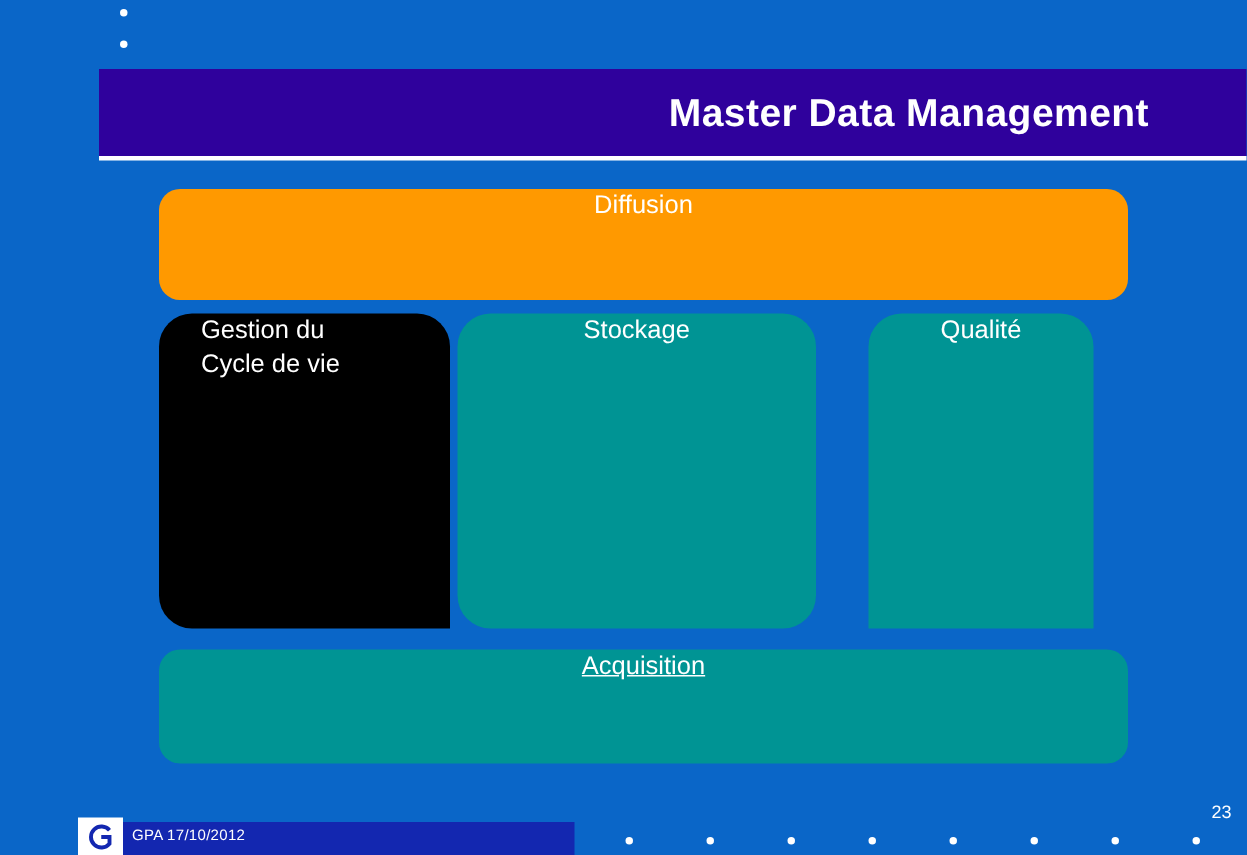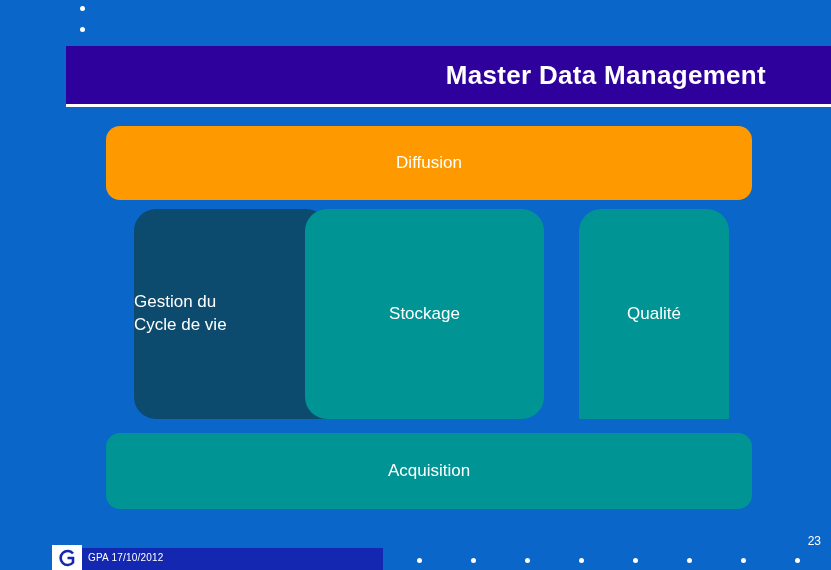--- a/index.html
+++ b/index.html
@@ -67,45 +67,44 @@
     background: #ffffff;
   }
 
   
   .block {
     position: absolute;
     box-sizing: border-box;
     color: #ffffff;
     font-size: 17px;
     display: flex;
-    align-items: center;
     justify-content: center;
     text-align: center;
     line-height: 1.35;
   }
 
   .block-diffusion {
     left: 106px;
     top: 126px;
     width: 646px;
     height: 74px;
     background: #ff9900;
     border-radius: 14px;
   }
 
   .block-gestion {
     left: 106px;
     top: 209px;
     width: 194px;
     height: 210px;
-    background: #0c4a6e;
+    background: #000000;
     border-radius: 22px 22px 0 22px;
     justify-content: flex-start;
+    padding-left: 28px;
     text-align: left;
-    margin-left: 28px;
   }
 
   .block-stockage {
     left: 305px;
     top: 209px;
     width: 239px;
     height: 210px;
     background: #009494;
     border-radius: 22px;
   }
@@ -119,20 +118,21 @@
     border-radius: 22px 22px 0 0;
   }
 
   .block-acquisition {
     left: 106px;
     top: 433px;
     width: 646px;
     height: 76px;
     background: #009494;
     border-radius: 14px;
+    text-decoration: underline;
   }
 
   
   .page-number {
     position: absolute;
     right: 10px;
     top: 534px;
     color: #ffffff;
     font-size: 12px;
   }

